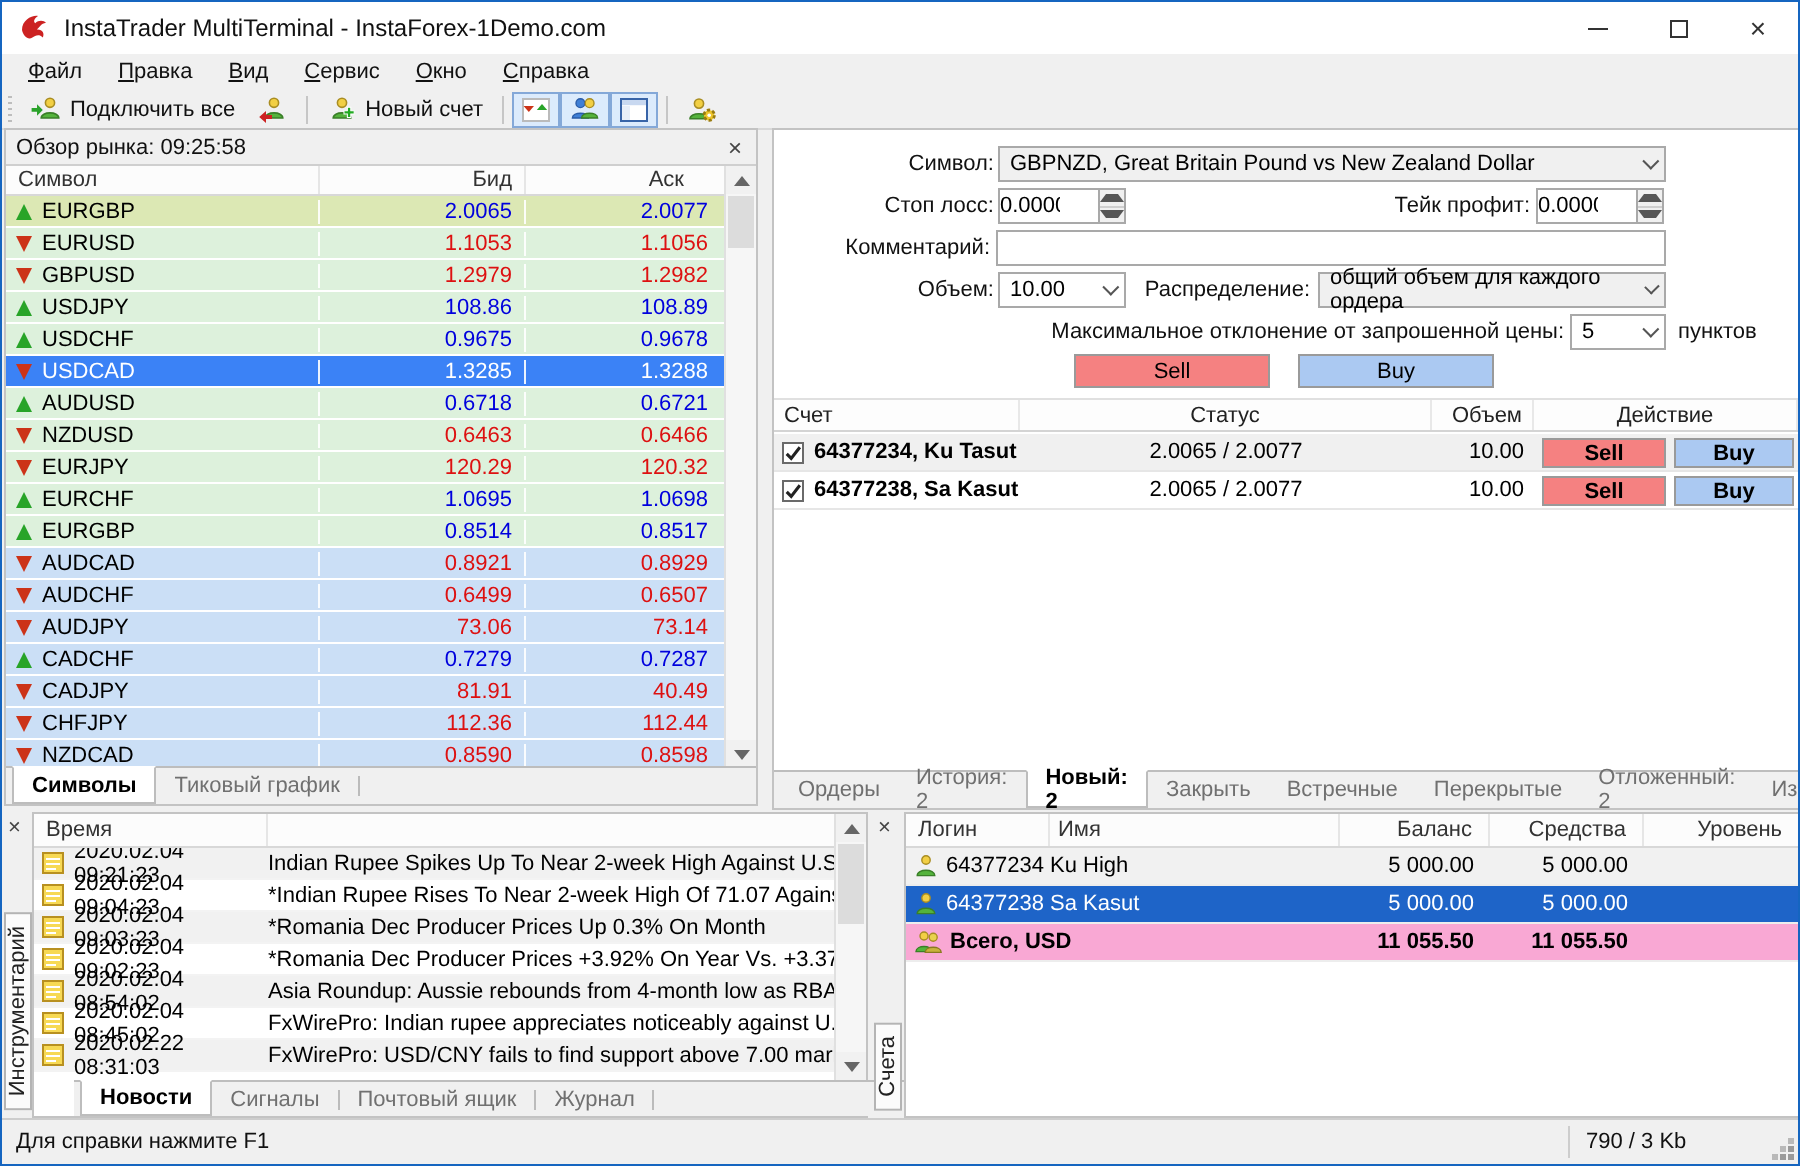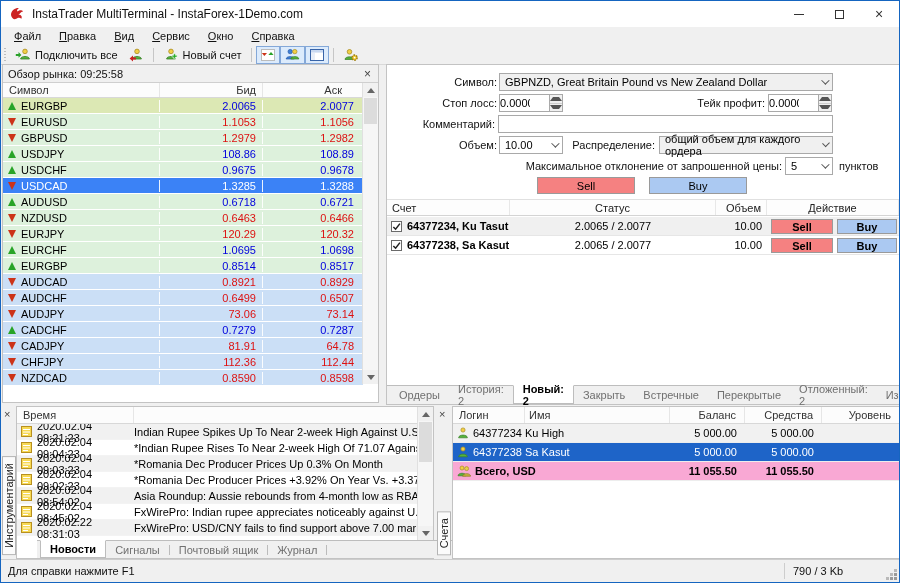--- a/index.html
+++ b/index.html
@@ -374,21 +374,21 @@
           </div>
           <div class="c-bid">0.7279</div>
           <div class="c-ask">0.7287</div>
         </div>
       <div class="mw-row t-blue d-dn">
           <div class="c-sym">
             <span class="tri-dn"></span>
             <span>CADJPY</span>
           </div>
           <div class="c-bid">81.91</div>
-          <div class="c-ask">64.78</div>
+          <div class="c-ask">40.49</div>
         </div>
       <div class="mw-row t-blue d-dn">
           <div class="c-sym">
             <span class="tri-dn"></span>
             <span>CHFJPY</span>
           </div>
           <div class="c-bid">112.36</div>
           <div class="c-ask">112.44</div>
         </div>
       <div class="mw-row t-blue d-dn">
@@ -401,20 +401,25 @@
         </div>
     </div>
     <div class="vscroll">
       <div class="sc-btn sc-up">
           <div class="sc-tri-up"></div>
         </div>
       <div class="sc-thumb"></div>
       <div class="sc-btn sc-dn">
           <div class="sc-tri-dn"></div>
         </div>
+    </div>
+    <div class="tabbar">
+      <div class="tab active">Символы</div>
+      <div class="tab">Тиковый график</div>
+      <div class="tab-sep"></div>
     </div>
   </div>
   <div class="vsplit"></div>
 
   <div class="order">
     <div class="flabel" style="left:0;top:8px;width:110px;">Символ:</div>
     <div class="combo" style="left:112px;top:8px;width:334px;">
       <span>GBPNZD, Great Britain Pound vs New Zealand Dollar</span>
         <span class="chev"></span>
     </div>

